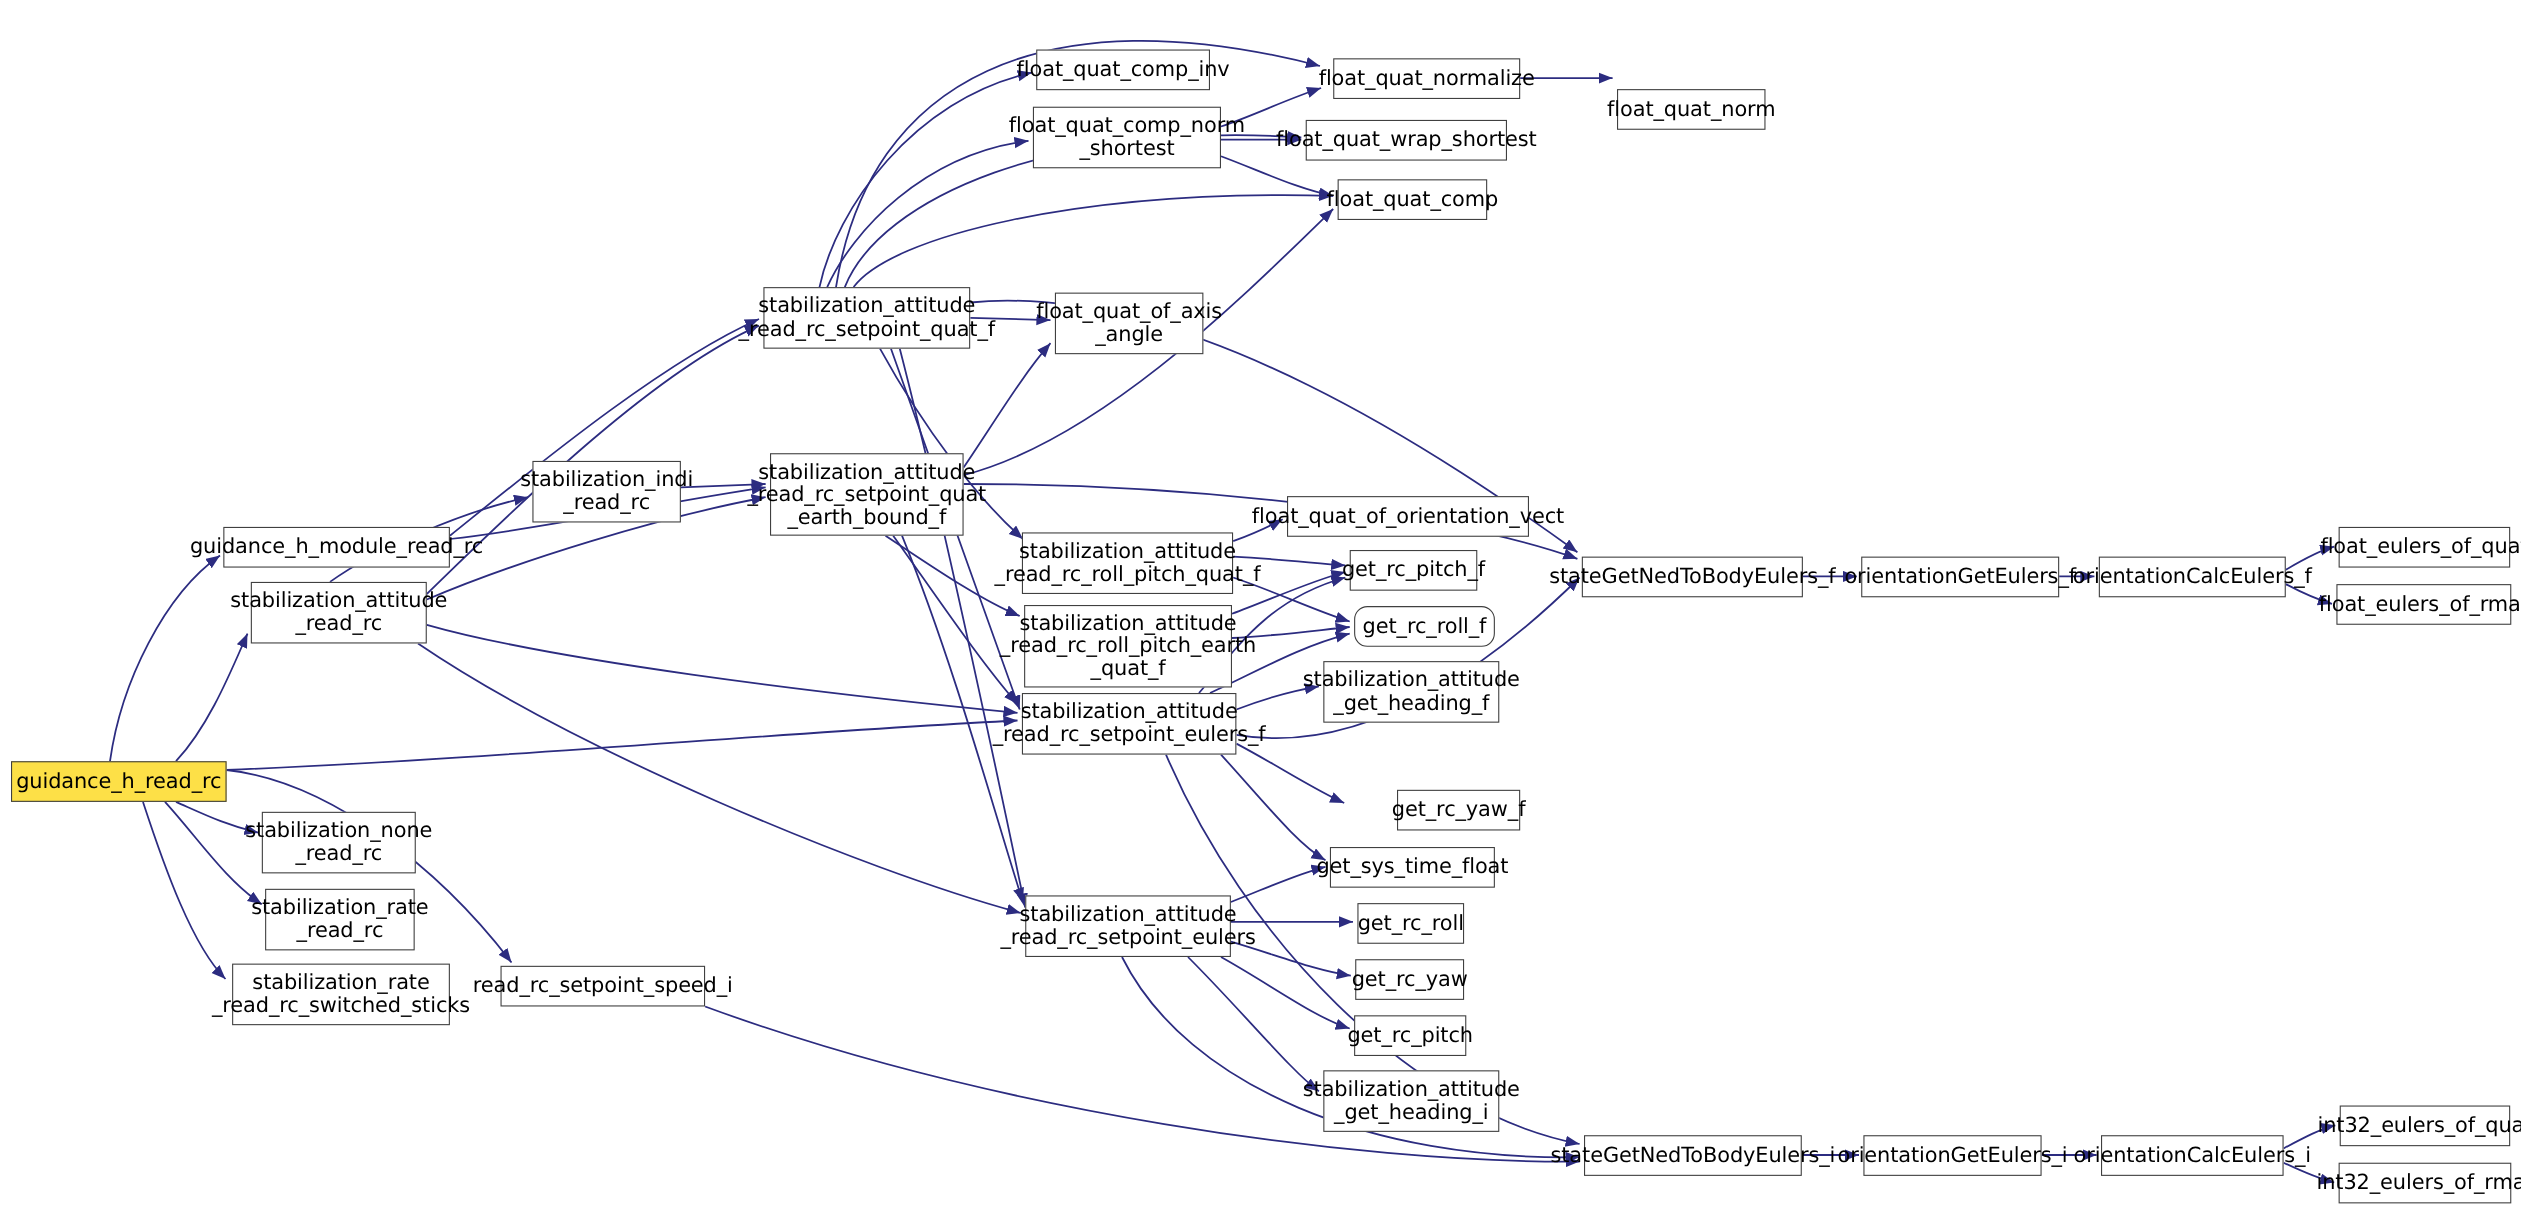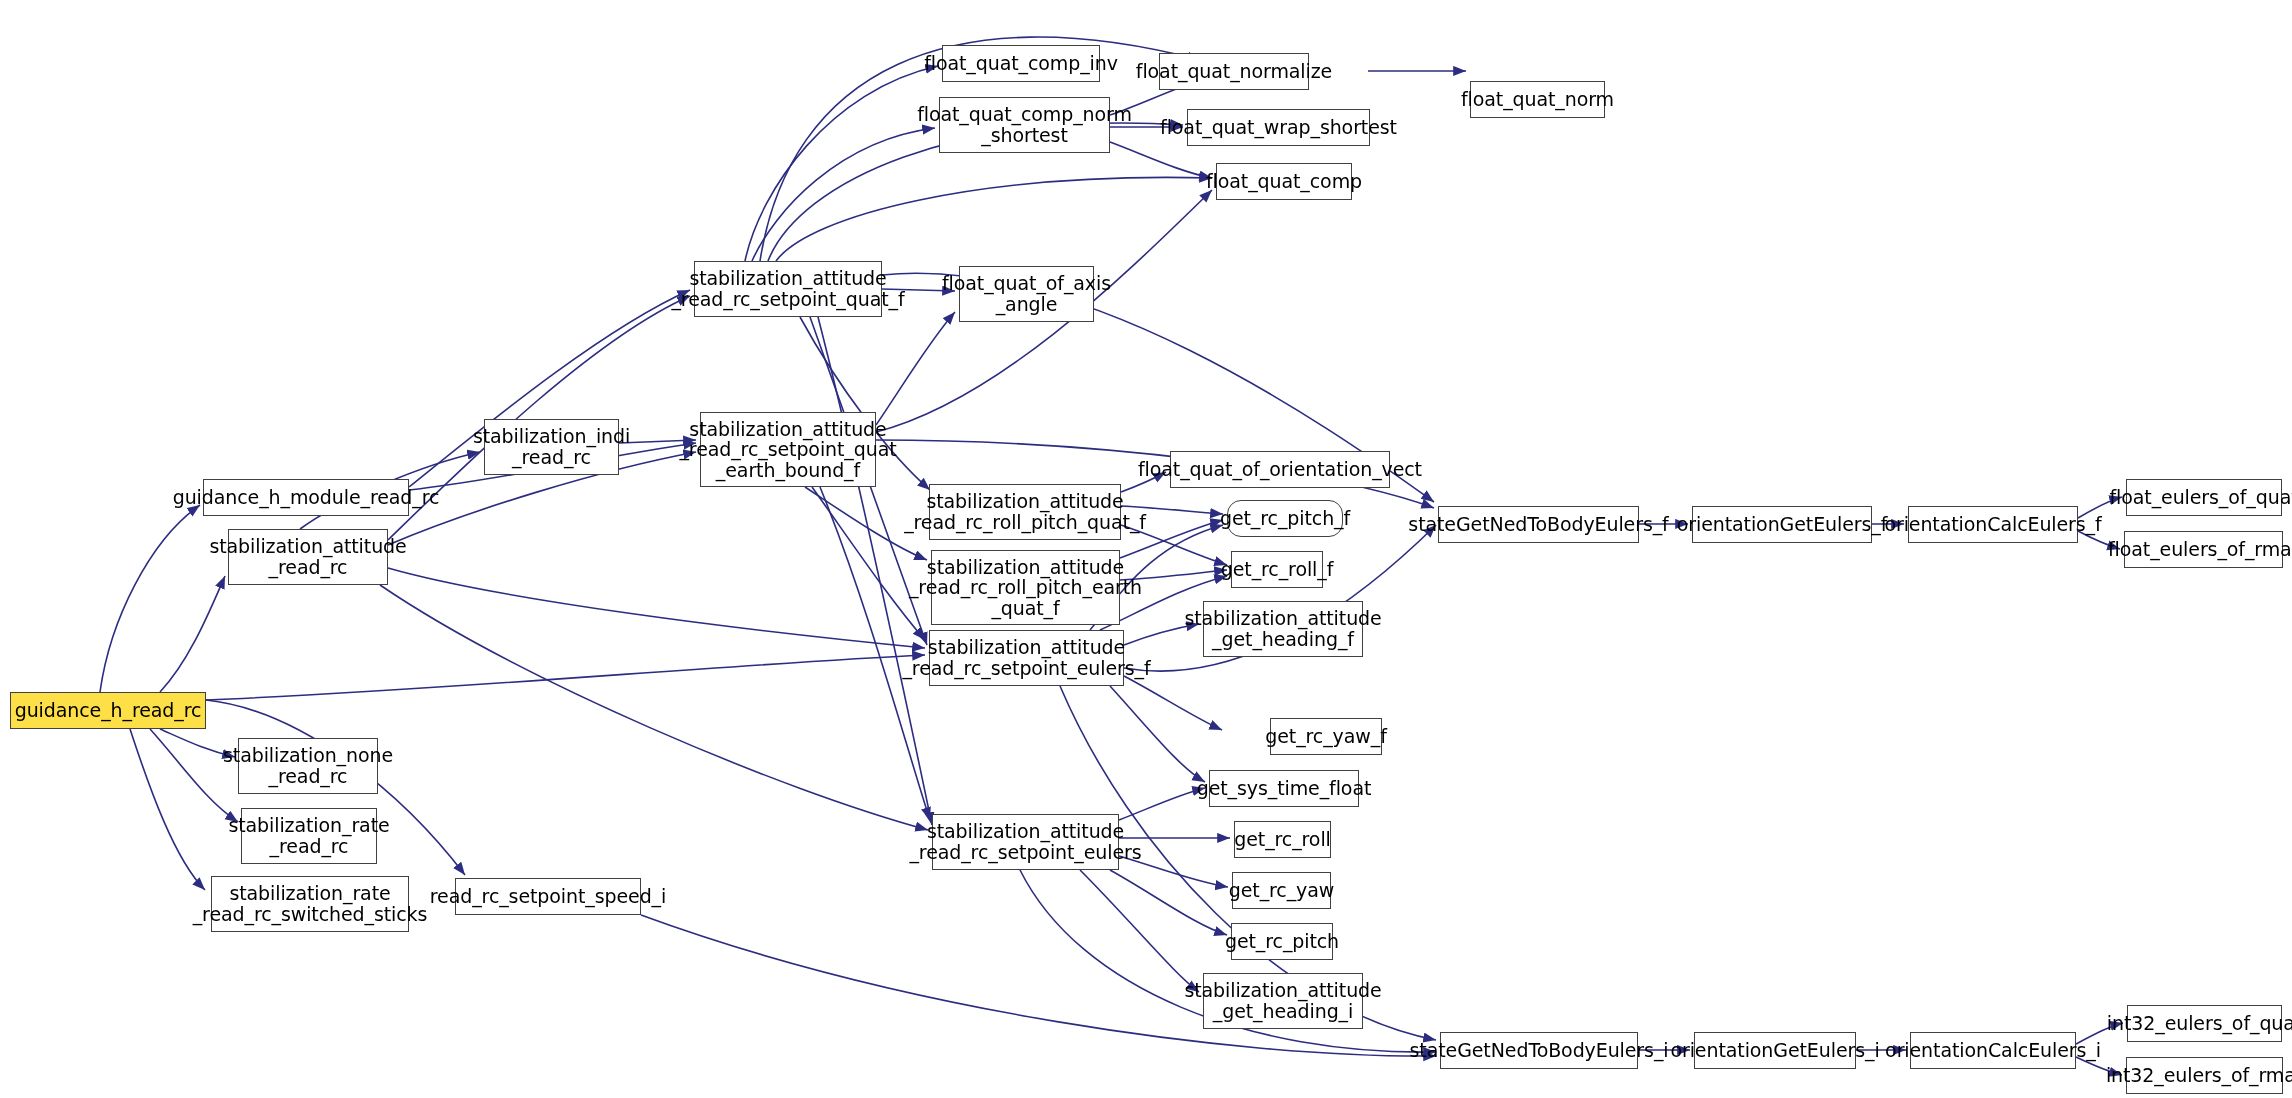--- a/index.html
+++ b/index.html
@@ -113,27 +113,27 @@
 _quat_f</div>
       <div class="node" style="left: 929px; top: 630px; width: 195px; height: 56px;">stabilization_attitude
 _read_rc_setpoint_eulers_f</div>
       <div class="node" style="left: 932px; top: 814px; width: 187px; height: 56px;">stabilization_attitude
 _read_rc_setpoint_eulers</div>
       <div class="node" style="left: 942px; top: 45px; width: 158px; height: 37px;">float_quat_comp_inv</div>
       <div class="node" style="left: 939px; top: 97px; width: 171px; height: 56px;">float_quat_comp_norm
 _shortest</div>
       <div class="node" style="left: 959px; top: 266px; width: 135px; height: 56px;">float_quat_of_axis
 _angle</div>
-      <div class="node" style="left: 1159px; top: 53px; width: 150px; height: 37px;">float_quat_normalize</div>
+      <div class="node" style="left: 1212px; top: 53px; width: 170px; height: 37px;">float_quat_normalize</div>
       <div class="node" style="left: 1187px; top: 109px; width: 183px; height: 37px;">float_quat_wrap_shortest</div>
       <div class="node" style="left: 1216px; top: 163px; width: 136px; height: 37px;">float_quat_comp</div>
       <div class="node" style="left: 1470px; top: 53px; width: 135px; height: 37px; margin-top: 28px;">float_quat_norm</div>
       <div class="node" style="left: 1170px; top: 451px; width: 220px; height: 37px;">float_quat_of_orientation_vect</div>
-      <div class="node" style="left: 1227px; top: 500px; width: 116px; height: 37px; border-radius: 14px;">get_rc_pitch_f</div>
-      <div class="node" style="left: 1231px; top: 551px; width: 92px; height: 37px;">get_rc_roll_f</div>
+      <div class="node" style="left: 1227px; top: 500px; width: 116px; height: 37px;">get_rc_pitch_f</div>
+      <div class="node" style="left: 1231px; top: 551px; width: 128px; height: 37px; border-radius: 12px;">get_rc_roll_f</div>
       <div class="node" style="left: 1203px; top: 601px; width: 160px; height: 56px;">stabilization_attitude
 _get_heading_f</div>
       <div class="node" style="left: 1226px; top: 718px; width: 112px; height: 37px; margin-left: 44px;">get_rc_yaw_f</div>
       <div class="node" style="left: 1209px; top: 770px; width: 150px; height: 37px;">get_sys_time_float</div>
       <div class="node" style="left: 1234px; top: 821px; width: 97px; height: 37px;">get_rc_roll</div>
       <div class="node" style="left: 1232px; top: 872px; width: 99px; height: 37px;">get_rc_yaw</div>
       <div class="node" style="left: 1231px; top: 923px; width: 102px; height: 37px;">get_rc_pitch</div>
       <div class="node" style="left: 1203px; top: 973px; width: 160px; height: 56px;">stabilization_attitude
 _get_heading_i</div>
       <div class="node" style="left: 1438px; top: 506px; width: 201px; height: 37px;">stateGetNedToBodyEulers_f</div>

